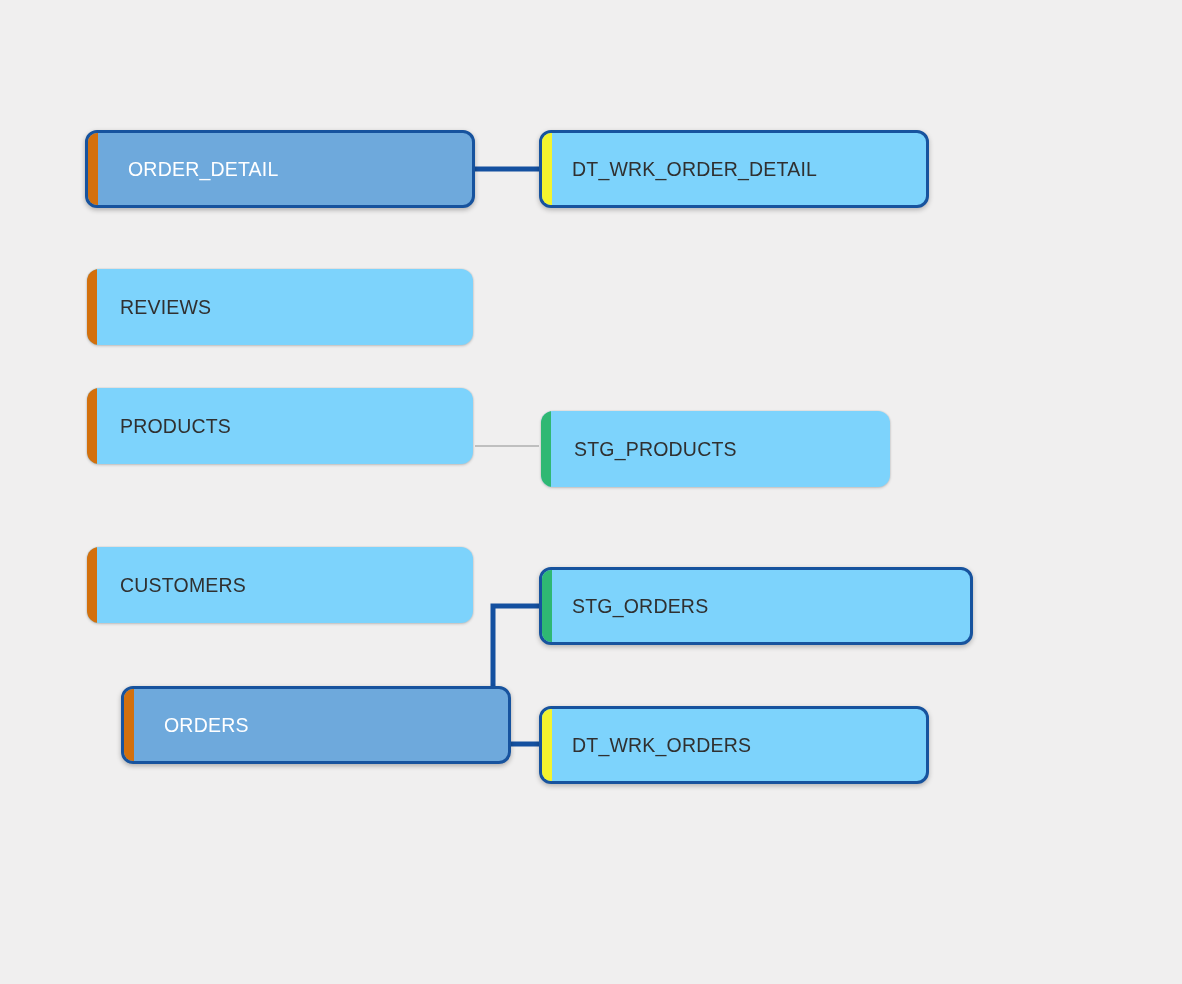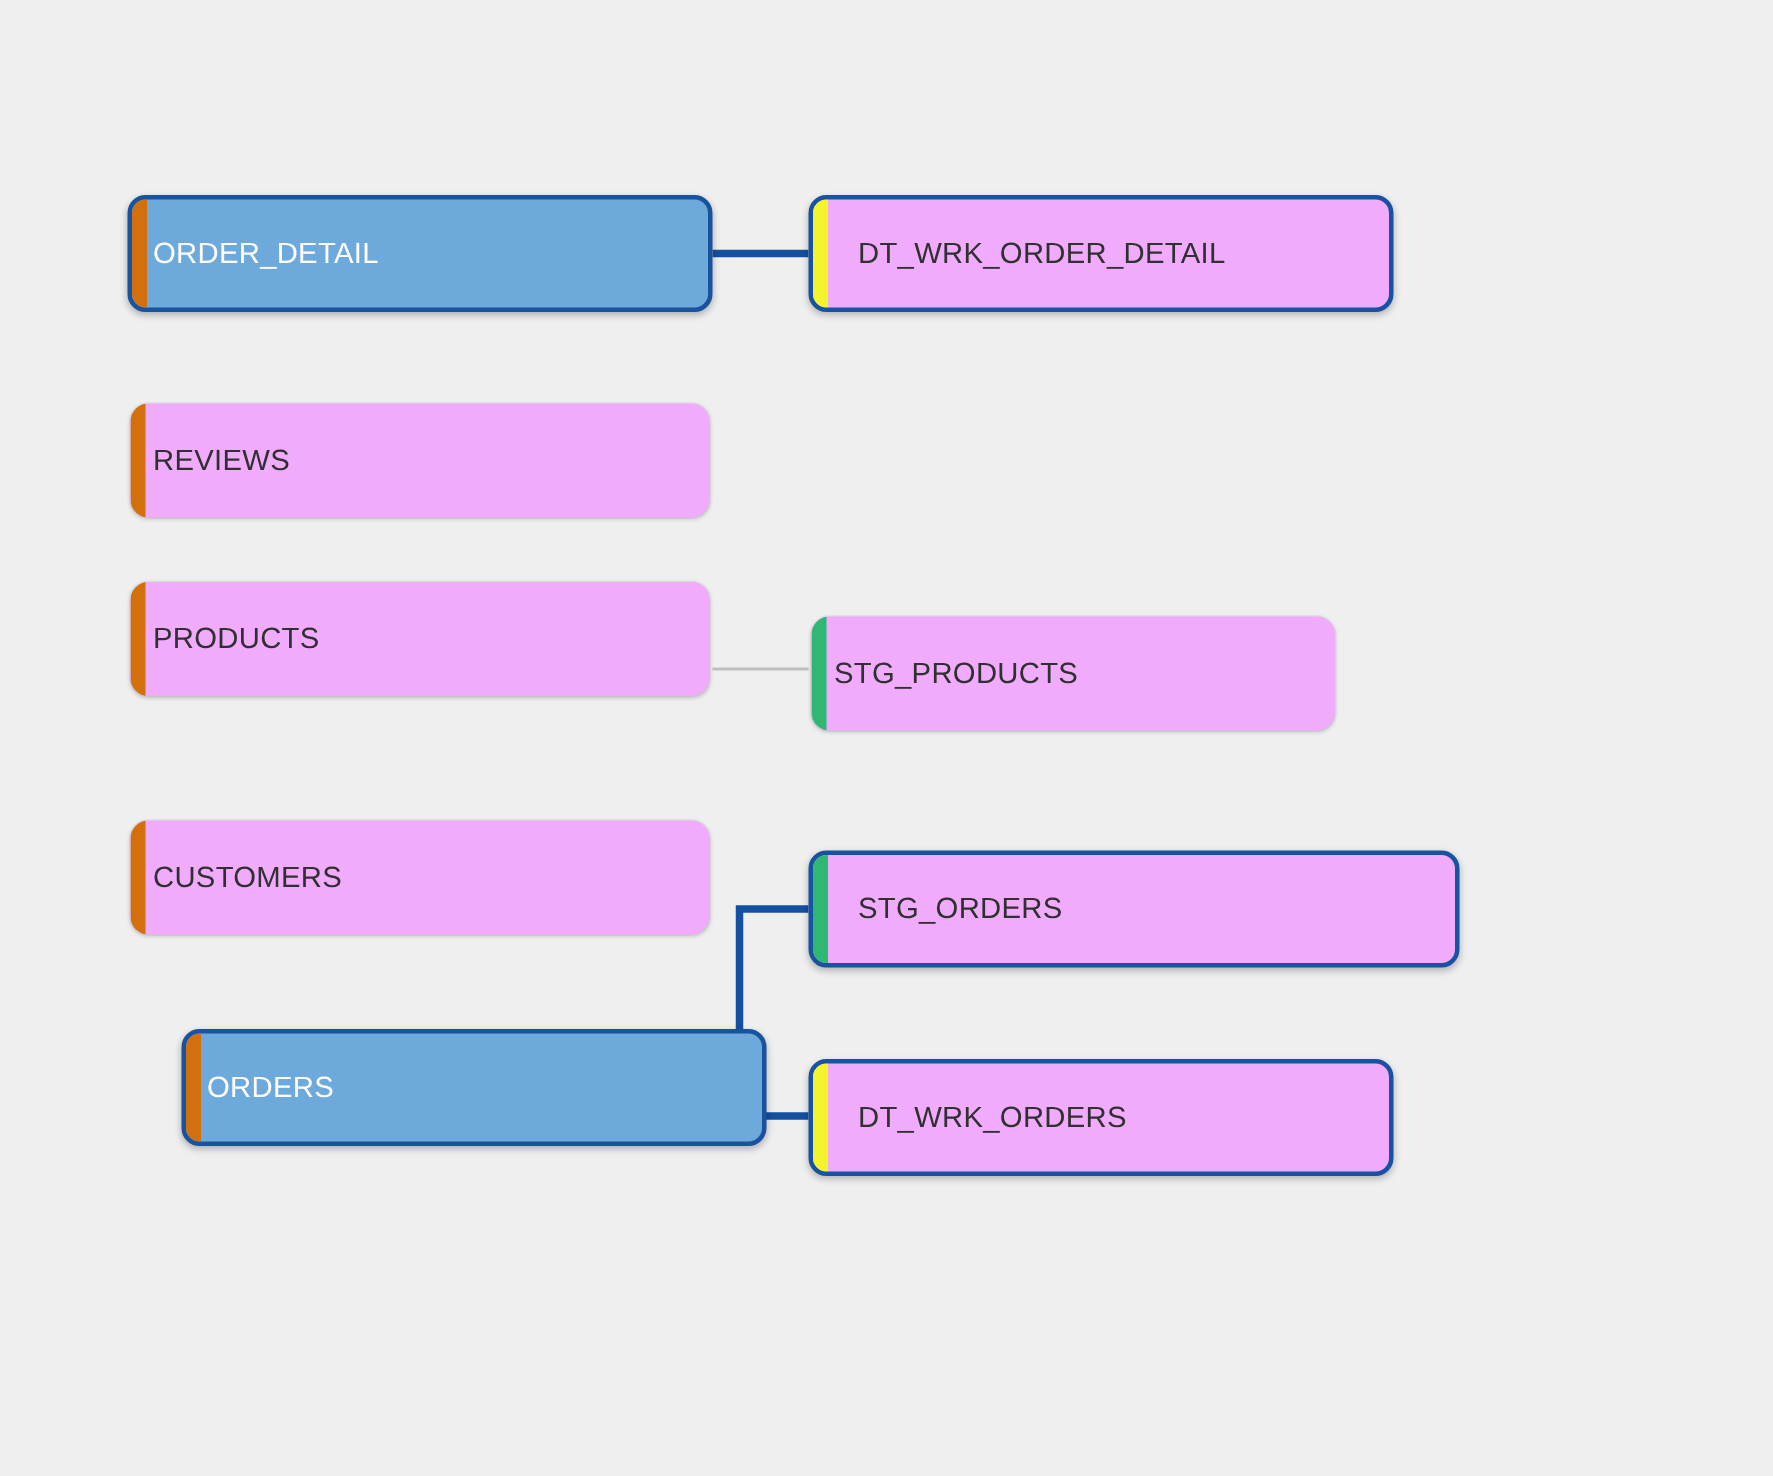--- a/index.html
+++ b/index.html
@@ -23,50 +23,50 @@
     left: 0;
     top: 0;
     width: 1182px;
     height: 984px;
     pointer-events: none;
   }
   .node {
     position: absolute;
     box-sizing: border-box;
     border-radius: 12px;
-    background: #f0abfc;
+    background: #7dd3fc;
     display: flex;
     align-items: center;
     overflow: hidden;
     box-shadow: 0 1px 3px rgba(0,0,0,0.20), 0 0 0 1px rgba(0,0,0,0.03);
   }
   .node .accent {
     position: absolute;
     left: 0;
     top: 0;
     bottom: 0;
     width: 10px;
   }
   .node .label {
     position: relative;
-    padding-left: 15px;
+    padding-left: 33px;
     font-size: 19.5px;
     letter-spacing: 0.2px;
     color: #303030;
     white-space: nowrap;
   }
   
   .node.selected {
     background: #6ea9dc;
     border: 3px solid #17539e;
     box-shadow: 0 2px 5px rgba(0,0,0,0.28);
   }
   .node.selected .label {
     color: #ffffff;
-    padding-left: 14px;
+    padding-left: 40px;
   }
   .node.selected .accent {
     left: 0;
     width: 10px;
   }
   
   .node.highlighted {
     border: 3px solid #17539e;
     box-shadow: 0 2px 5px rgba(0,0,0,0.25);
   }

